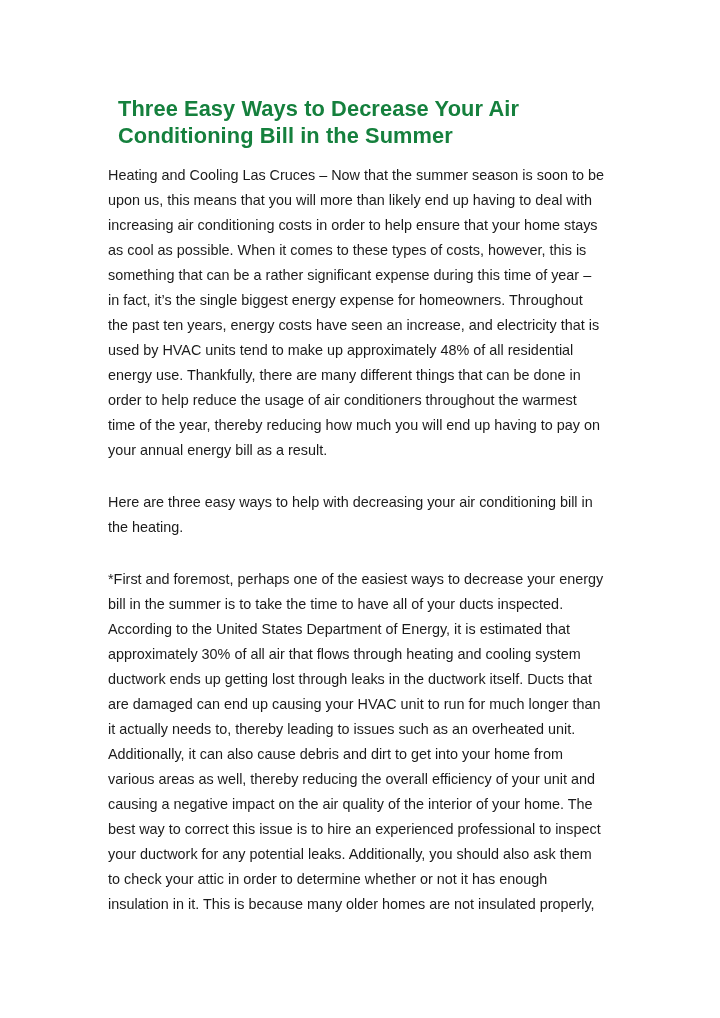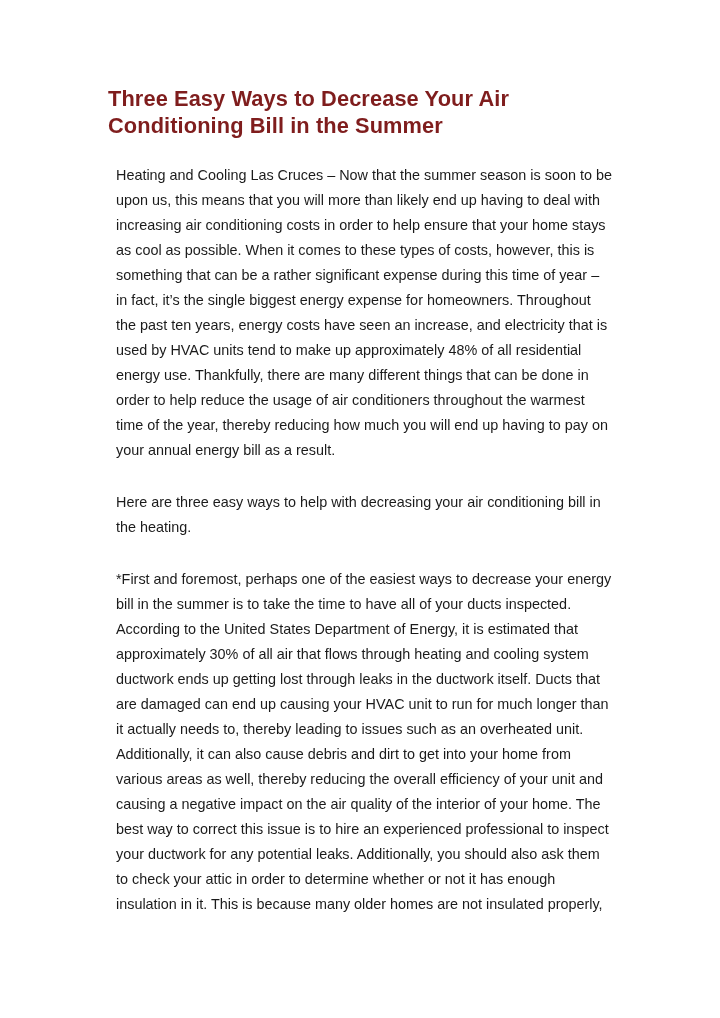--- a/index.html
+++ b/index.html
@@ -19,37 +19,37 @@
     left: 0; top: 0;
     width: 720px;
     height: 1018px;
     background: #ffffff;
   }
   .doc-title {
     position: absolute;
     left: 108px;
     top: 85px;
     width: 520px;
-    margin: 0;
+    margin: 10px;
     padding: 0;
     font-size: 21.8px;
     line-height: 27px;
     font-weight: bold;
-    color: #7f1d1d;
+    color: #15803d;
     white-space: pre-line;
     letter-spacing: 0.1px;
   }
   .doc-body {
     position: absolute;
     left: 108px;
     top: 163px;
     width: 524px;
   }
   .para {
-    margin: 0 0 27px 8px;
+    margin: 0 0 27px 0;
     padding: 0;
     font-size: 14.4px;
     line-height: 25px;
     font-weight: normal;
     color: #1b1b1b;
     white-space: pre-line;
   }
 </style>
 </head>
 <body>

